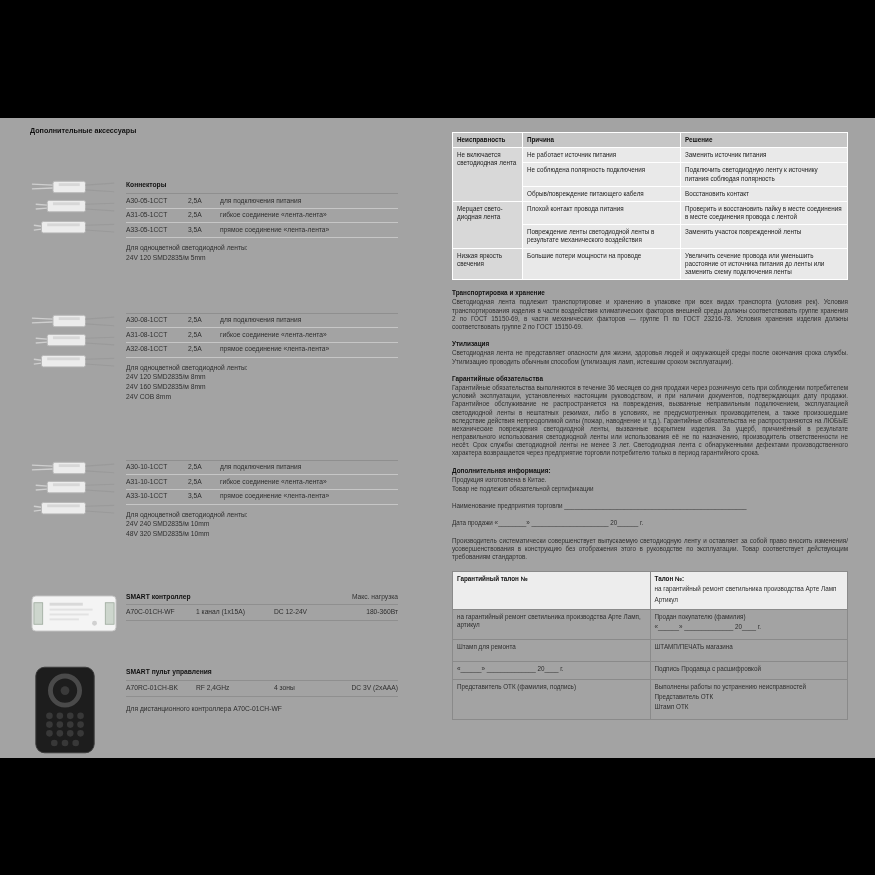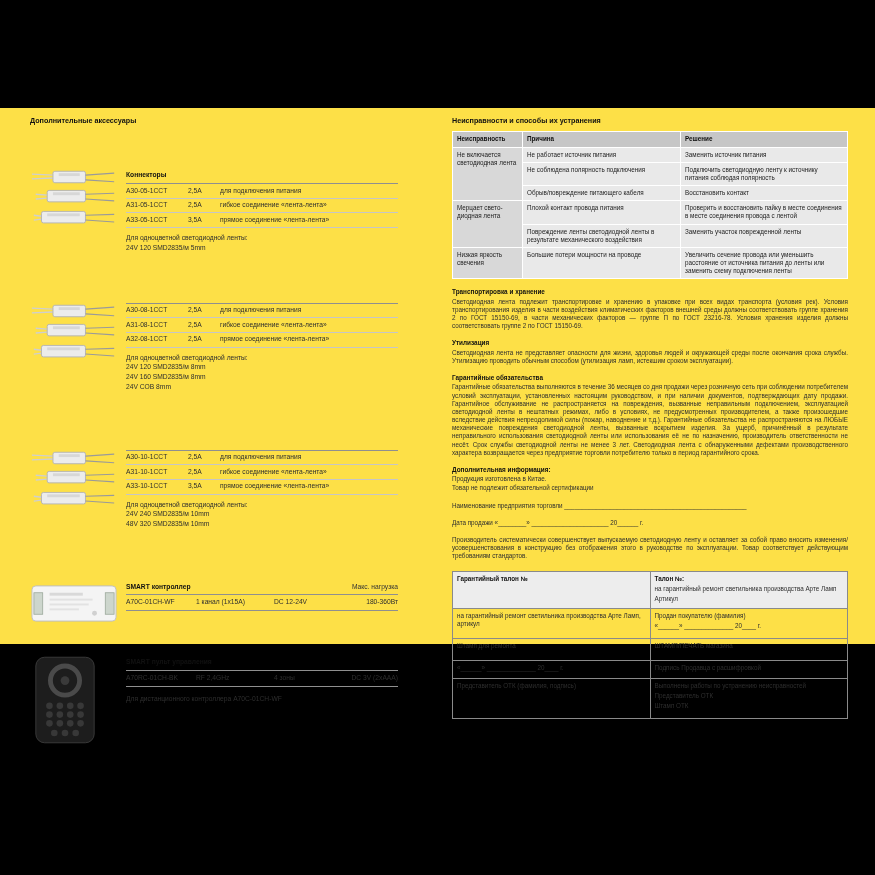--- a/index.html
+++ b/index.html
@@ -1,19 +1,19 @@
 <!DOCTYPE html>
 <html><head>
 <meta charset="utf-8">
 <style>
   * { margin:0; padding:0; box-sizing:border-box; }
   html,body { width:875px; height:875px; }
   body { background:#000; position:relative; font-family:"Liberation Sans", sans-serif; }
   .canvas { position:absolute; inset:0; background:#000; overflow:hidden; }
-  .page { position:absolute; left:0; top:108px; width:875px; height:536px; background:#fde047;
+  .page { position:absolute; left:0; top:118px; width:875px; height:640px; background:#a3a3a3;
           color:#333; font-size:6.5px; line-height:1.3; }
 
   
   .left-col { position:absolute; left:30px; top:8px; width:368px; }
   .sec-title { font-weight:bold; font-size:7.2px; color:#111; }
   .left-col > .sec-title { margin-bottom:44px; }
 
   .group { display:flex; gap:8px; align-items:flex-start; }
   .group .imgs { width:88px; flex:0 0 88px; }
   .group .gtbl { flex:1; font-size:6.7px; }
@@ -297,21 +297,20 @@
             <span class="f2">RF 2,4GHz</span>
             <span class="f3">4 зоны</span>
             <span class="f4">DC 3V (2хААА)</span>
           </div>
           <div class="sub-note">Для дистанционного контроллера A70C-01CH-WF</div>
         </div>
       </div>
     </div>
 
     <div class="right-col">
-      <div class="sec-title">Неисправности и способы их устранения</div>
 
       <table class="faults">
         <colgroup>
             <col style="width:70px">
             <col style="width:158px">
             <col>
           </colgroup>
         <tbody>
             <tr class="th">
           <td>Неисправность</td>

